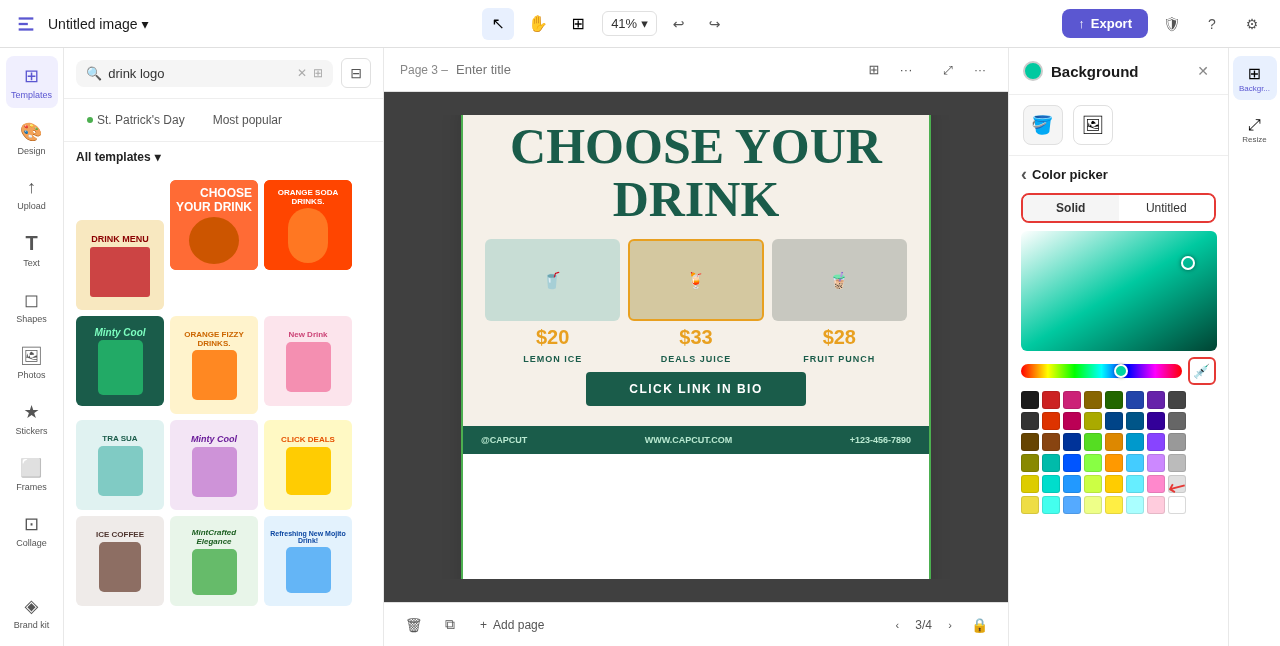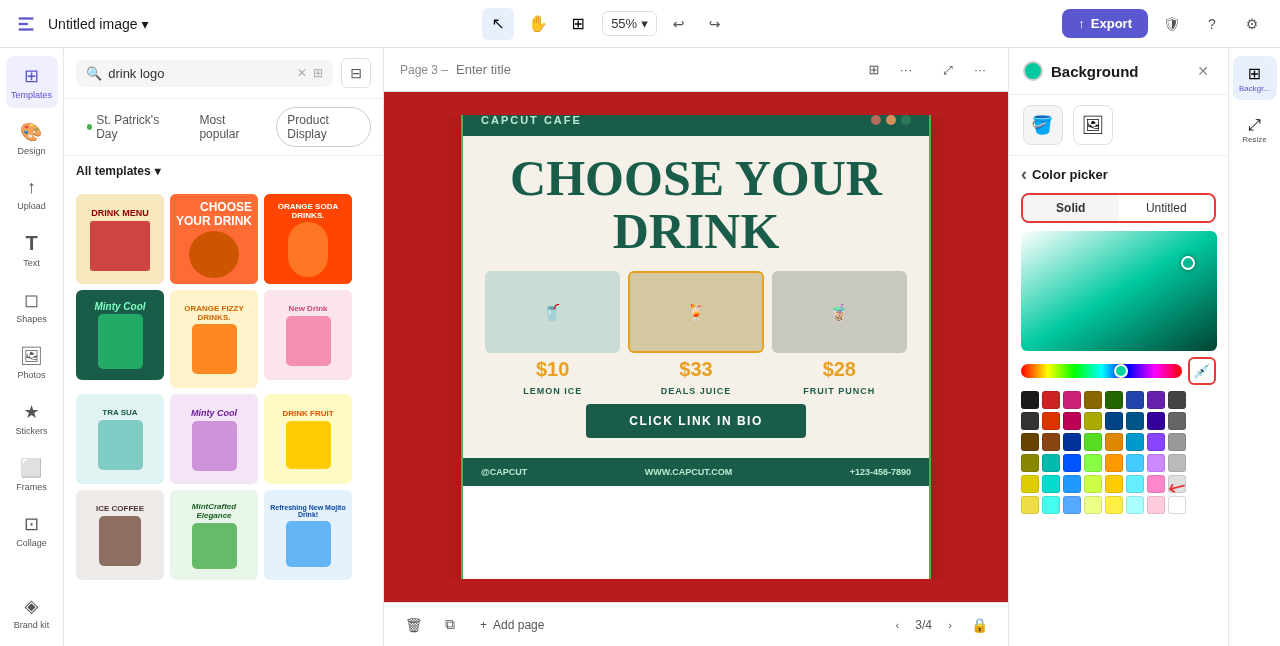--- a/index.html
+++ b/index.html
@@ -42,21 +42,21 @@
     .panel-tab.active { background: #fff; border-color: #ccc; }
     .panel-tab .dot { width: 6px; height: 6px; border-radius: 50%; background: #4CAF50; }
     .panel-header-row { padding: 8px 12px; display: flex; align-items: center; gap: 4px; font-size: 12px; font-weight: 600; color: #222; cursor: pointer; }
 
     .templates-grid { flex: 1; overflow-y: auto; padding: 8px 12px; }
     .templates-grid::-webkit-scrollbar { width: 4px; }
     .templates-grid::-webkit-scrollbar-thumb { background: #ccc; border-radius: 2px; }
     .grid-row { display: flex; gap: 6px; margin-bottom: 6px; }
 
     
-    .canvas-area { flex: 1; background: #b91c1c; display: flex; flex-direction: column; overflow: hidden; gap: 23px; }
+    .canvas-area { flex: 1; background: #404040; display: flex; flex-direction: column; overflow: hidden; gap: 23px; }
     .canvas-topbar { height: 44px; background: #fff; border-bottom: 1px solid #e0e0e0; display: flex; align-items: center; padding: 0 16px; gap: 8px; }
     .page-indicator { font-size: 12px; color: #888; }
     .page-title-input { border: none; outline: none; font-size: 13px; color: #aaa; background: transparent; cursor: pointer; }
     .canvas-tools { margin-left: auto; display: flex; gap: 4px; }
     .canvas-tool-btn { width: 28px; height: 28px; border-radius: 5px; display: flex; align-items: center; justify-content: center; cursor: pointer; font-size: 13px; color: #555; }
 
     .canvas-content { flex: 1; display: flex; align-items: center; justify-content: center; position: relative; overflow: hidden; }
     .canvas-frame { background: #fff; border: 2px solid #4CAF50; border-radius: 4px; position: relative; overflow: hidden; box-shadow: 0 4px 20px rgba(0,0,0,0.15); }
 
     
@@ -86,21 +86,21 @@
   </div>
   <div class="topbar-file">
     <span>Untitled image</span>
     <span>▾</span>
   </div>
   <div class="topbar-center">
     <button class="topbar-tool active">↖</button>
     <button class="topbar-tool">✋</button>
     <button class="topbar-tool">⊞</button>
     <div class="topbar-zoom">
-      <span>55%</span>
+      <span>41%</span>
       <span>▾</span>
     </div>
     <div class="topbar-undo">↩</div>
     <div class="topbar-undo">↪</div>
   </div>
   <div class="topbar-right">
     <button class="btn-export">
       <span>↑</span>
       <span>Export</span>
     </button>
@@ -167,32 +167,29 @@
       <div class="panel-filter-btn">⊟</div>
     </div>
     <div class="panel-tabs">
       <div class="panel-tab">
         <span class="dot"></span>
         <span>St. Patrick's Day</span>
       </div>
       <div class="panel-tab">
         <span>Most popular</span>
       </div>
-      <div class="panel-tab active">
-        <span>Product Display</span>
-      </div>
     </div>
     <div class="panel-header-row">
       <span>All templates</span>
       <span>▾</span>
     </div>
     <div class="templates-grid">
 
       <div class="grid-row">
-        <div class="tmpl tmpl-1" style="height:90px;width:88px;">
+        <div class="tmpl tmpl-1" style="height:90px;width:88px;margin-top:40px;">
           <div style="background:#f8e8c0;height:100%;border-radius:5px;display:flex;flex-direction:column;align-items:center;justify-content:center;padding:6px;">
             <div style="color:#8b0000;font-weight:900;font-size:9px;text-align:center;">DRINK MENU</div>
             <div style="width:60px;height:50px;background:#c44;border-radius:3px;margin-top:3px;"></div>
           </div>
         </div>
         <div class="tmpl tmpl-2" style="height:90px;width:88px;">
           <div style="background:#ff6b35;height:100%;border-radius:5px;display:flex;flex-direction:column;align-items:center;justify-content:center;padding:6px;">
             <div style="color:#fff;font-weight:900;font-size:12px;text-align:right;">CHOOSE YOUR DRINK</div>
             <div style="width:50px;height:50px;background:#cc5500;border-radius:50%;margin-top:3px;"></div>
           </div>
@@ -234,21 +231,21 @@
           </div>
         </div>
         <div class="tmpl" style="height:90px;width:88px;background:#f3e5f5;">
           <div style="height:100%;border-radius:5px;display:flex;flex-direction:column;align-items:center;justify-content:center;padding:6px;">
             <div style="color:#6a1b9a;font-weight:700;font-size:9px;text-align:center;font-style:italic;">Minty Cool</div>
             <div style="width:45px;height:50px;background:#ce93d8;border-radius:5px;margin-top:3px;"></div>
           </div>
         </div>
         <div class="tmpl" style="height:90px;width:88px;background:#fff9c4;">
           <div style="height:100%;border-radius:5px;display:flex;flex-direction:column;align-items:center;justify-content:center;padding:6px;">
-            <div style="color:#e65100;font-weight:700;font-size:8px;text-align:center;">DRINK FRUIT</div>
+            <div style="color:#e65100;font-weight:700;font-size:8px;text-align:center;">CLICK DEALS</div>
             <div style="width:45px;height:48px;background:#ffcc02;border-radius:5px;margin-top:3px;"></div>
           </div>
         </div>
       </div>
 
       <div class="grid-row">
         <div class="tmpl" style="height:90px;width:88px;background:#efebe9;">
           <div style="height:100%;border-radius:5px;display:flex;flex-direction:column;align-items:center;justify-content:center;padding:6px;">
             <div style="color:#4e342e;font-weight:700;font-size:8px;text-align:center;">ICE COFFEE</div>
             <div style="width:42px;height:50px;background:#8d6e63;border-radius:5px;margin-top:3px;"></div>
@@ -282,39 +279,31 @@
       <div style="width:24px;height:24px;border-radius:4px;display:flex;align-items:center;justify-content:center;cursor:pointer;font-size:12px;color:#555;">···</div>
     </div>
     <div class="canvas-content">
 
       <div style="position:absolute;right:248px;top:50%;transform:translateY(-50%);width:22px;height:22px;background:#1a5c4a;border-radius:50%;display:flex;align-items:center;justify-content:center;border:2px solid #fff;cursor:pointer;box-shadow:0 2px 6px rgba(0,0,0,0.3);">
         <div style="width:12px;height:12px;background:#1a5c4a;border:2px solid #fff;border-radius:2px;"></div>
       </div>
 
       <div class="canvas-frame" style="width:470px;min-height:490px;">
 
-        <div style="background:#1a5c4a;padding:10px 18px;display:flex;align-items:center;justify-content:space-between;">
-          <span style="color:#b8e8d0;font-size:11px;font-weight:700;letter-spacing:2px;">CAPCUT CAFE</span>
-          <div style="display:flex;gap:5px;">
-            <div style="width:10px;height:10px;border-radius:50%;background:#b36b5a;"></div>
-            <div style="width:10px;height:10px;border-radius:50%;background:#d4915c;"></div>
-            <div style="width:10px;height:10px;border-radius:50%;background:#2a7a5a;"></div>
-          </div>
-        </div>
 
         <div style="background:#f5f0e8;padding:16px 22px 12px;">
           <div style="font-size:50px;font-weight:900;color:#1a5c4a;text-align:center;line-height:1.05;font-family:Georgia,serif;text-transform:uppercase;">
             <div>CHOOSE YOUR</div>
             <div>DRINK</div>
           </div>
 
           <div style="display:flex;gap:8px;margin:14px 0 8px;">
             <div style="flex:1;display:flex;flex-direction:column;align-items:center;gap:5px;">
               <div style="width:100%;height:82px;border-radius:6px;background:#c8ddd5;display:flex;align-items:center;justify-content:center;">🥤</div>
-              <div style="font-size:20px;font-weight:700;color:#e8a020;">$10</div>
+              <div style="font-size:20px;font-weight:700;color:#e8a020;">$20</div>
               <div style="font-size:9px;font-weight:700;color:#1a5c4a;letter-spacing:1px;">LEMON ICE</div>
             </div>
             <div style="flex:1;display:flex;flex-direction:column;align-items:center;gap:5px;">
               <div style="width:100%;height:82px;border-radius:6px;background:#d4c8a0;border:2px solid #e8a020;display:flex;align-items:center;justify-content:center;">🍹</div>
               <div style="font-size:20px;font-weight:700;color:#e8a020;">$33</div>
               <div style="font-size:9px;font-weight:700;color:#1a5c4a;letter-spacing:1px;">DEALS JUICE</div>
             </div>
             <div style="flex:1;display:flex;flex-direction:column;align-items:center;gap:5px;">
               <div style="width:100%;height:82px;border-radius:6px;background:#c8c8c0;display:flex;align-items:center;justify-content:center;">🧋</div>
               <div style="font-size:20px;font-weight:700;color:#e8a020;">$28</div>

